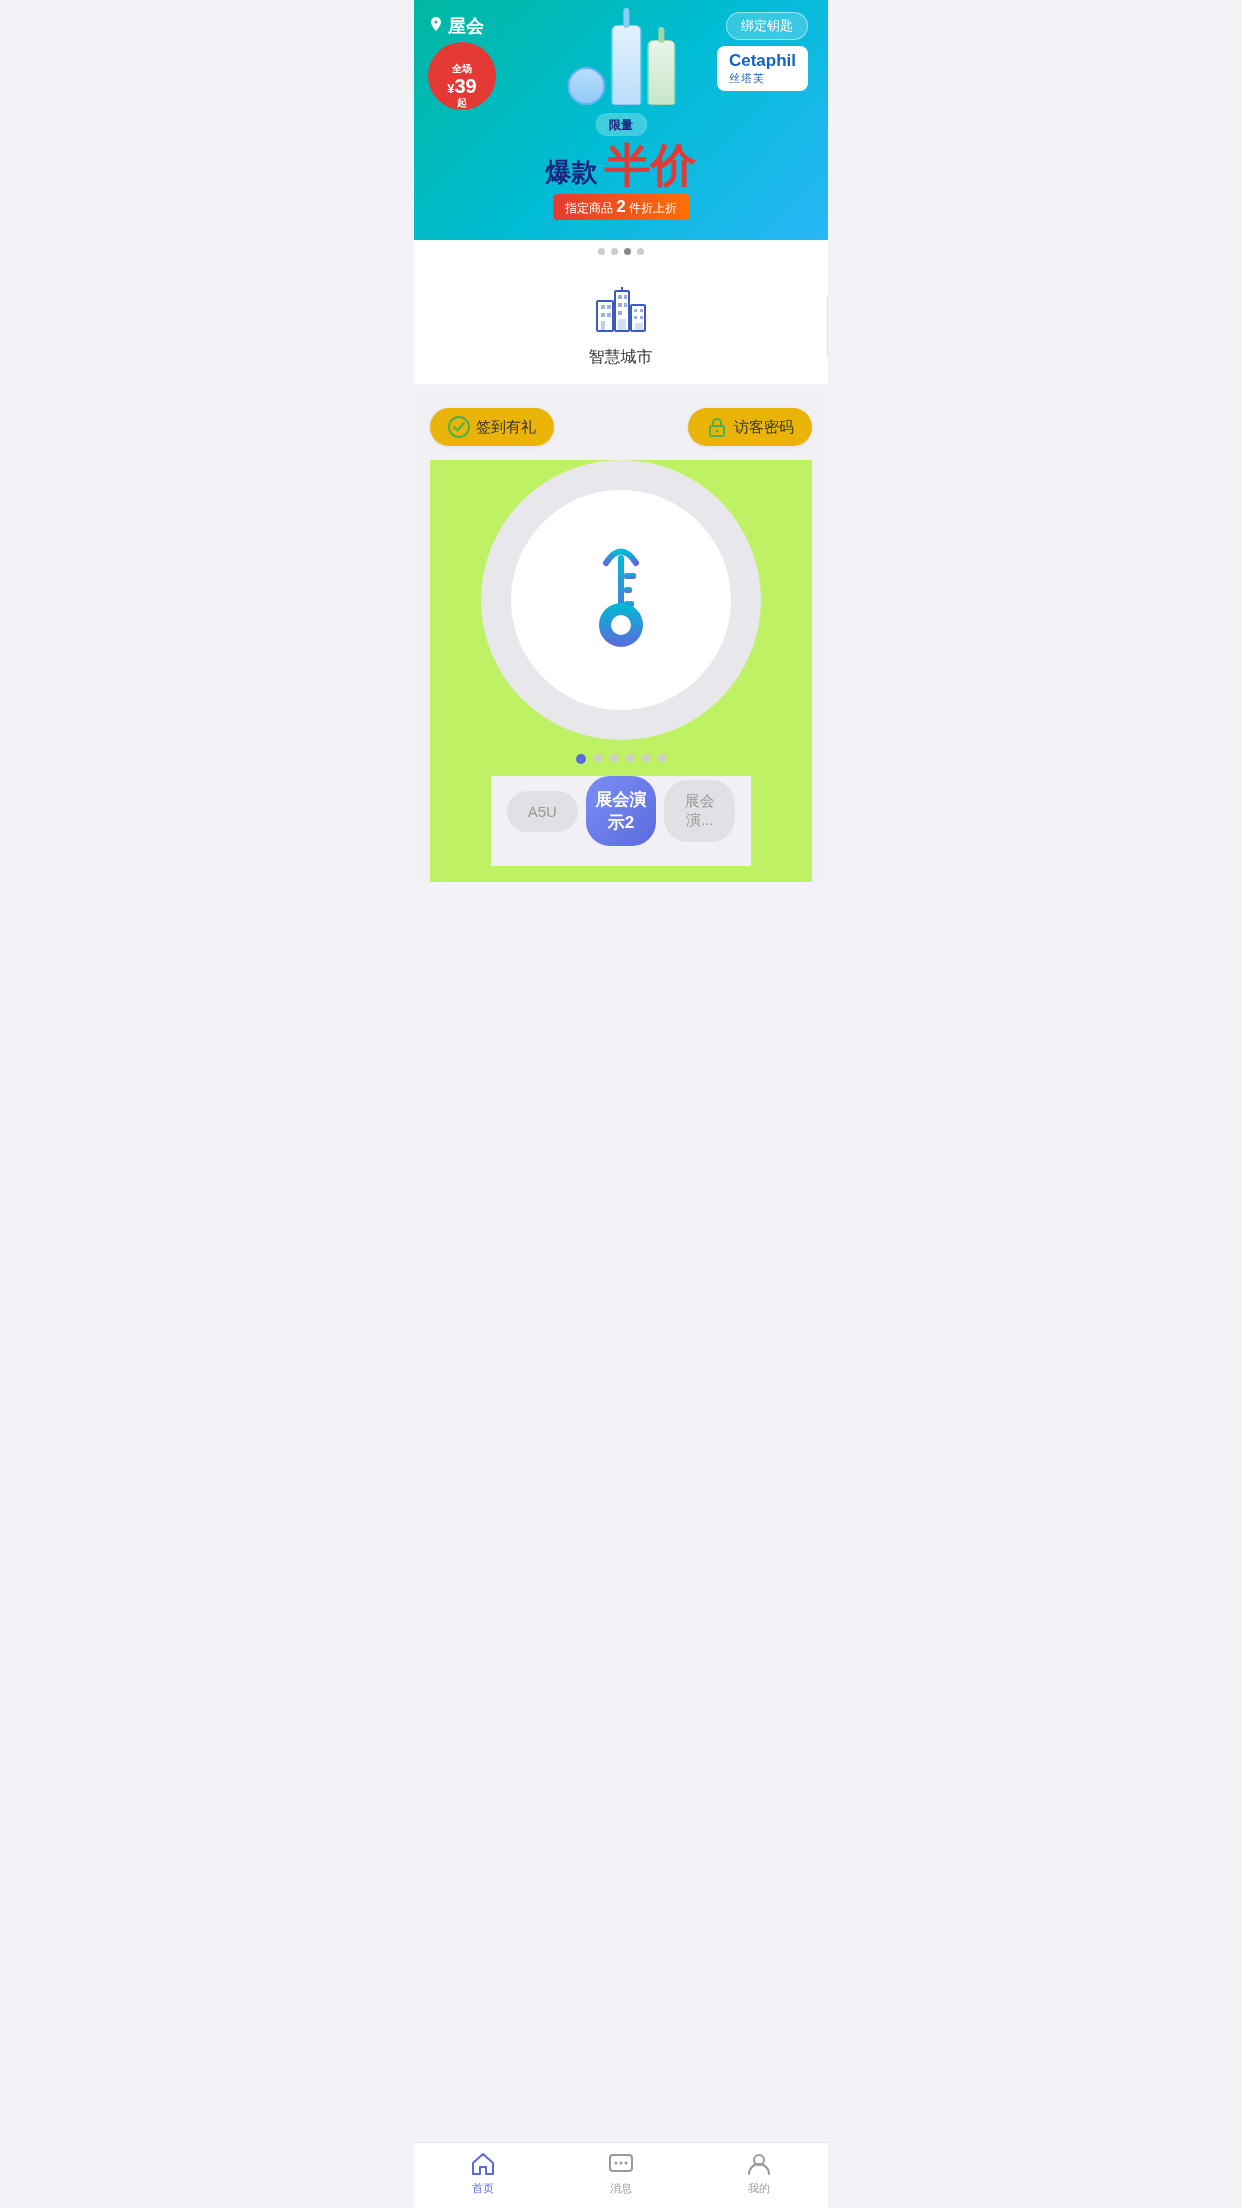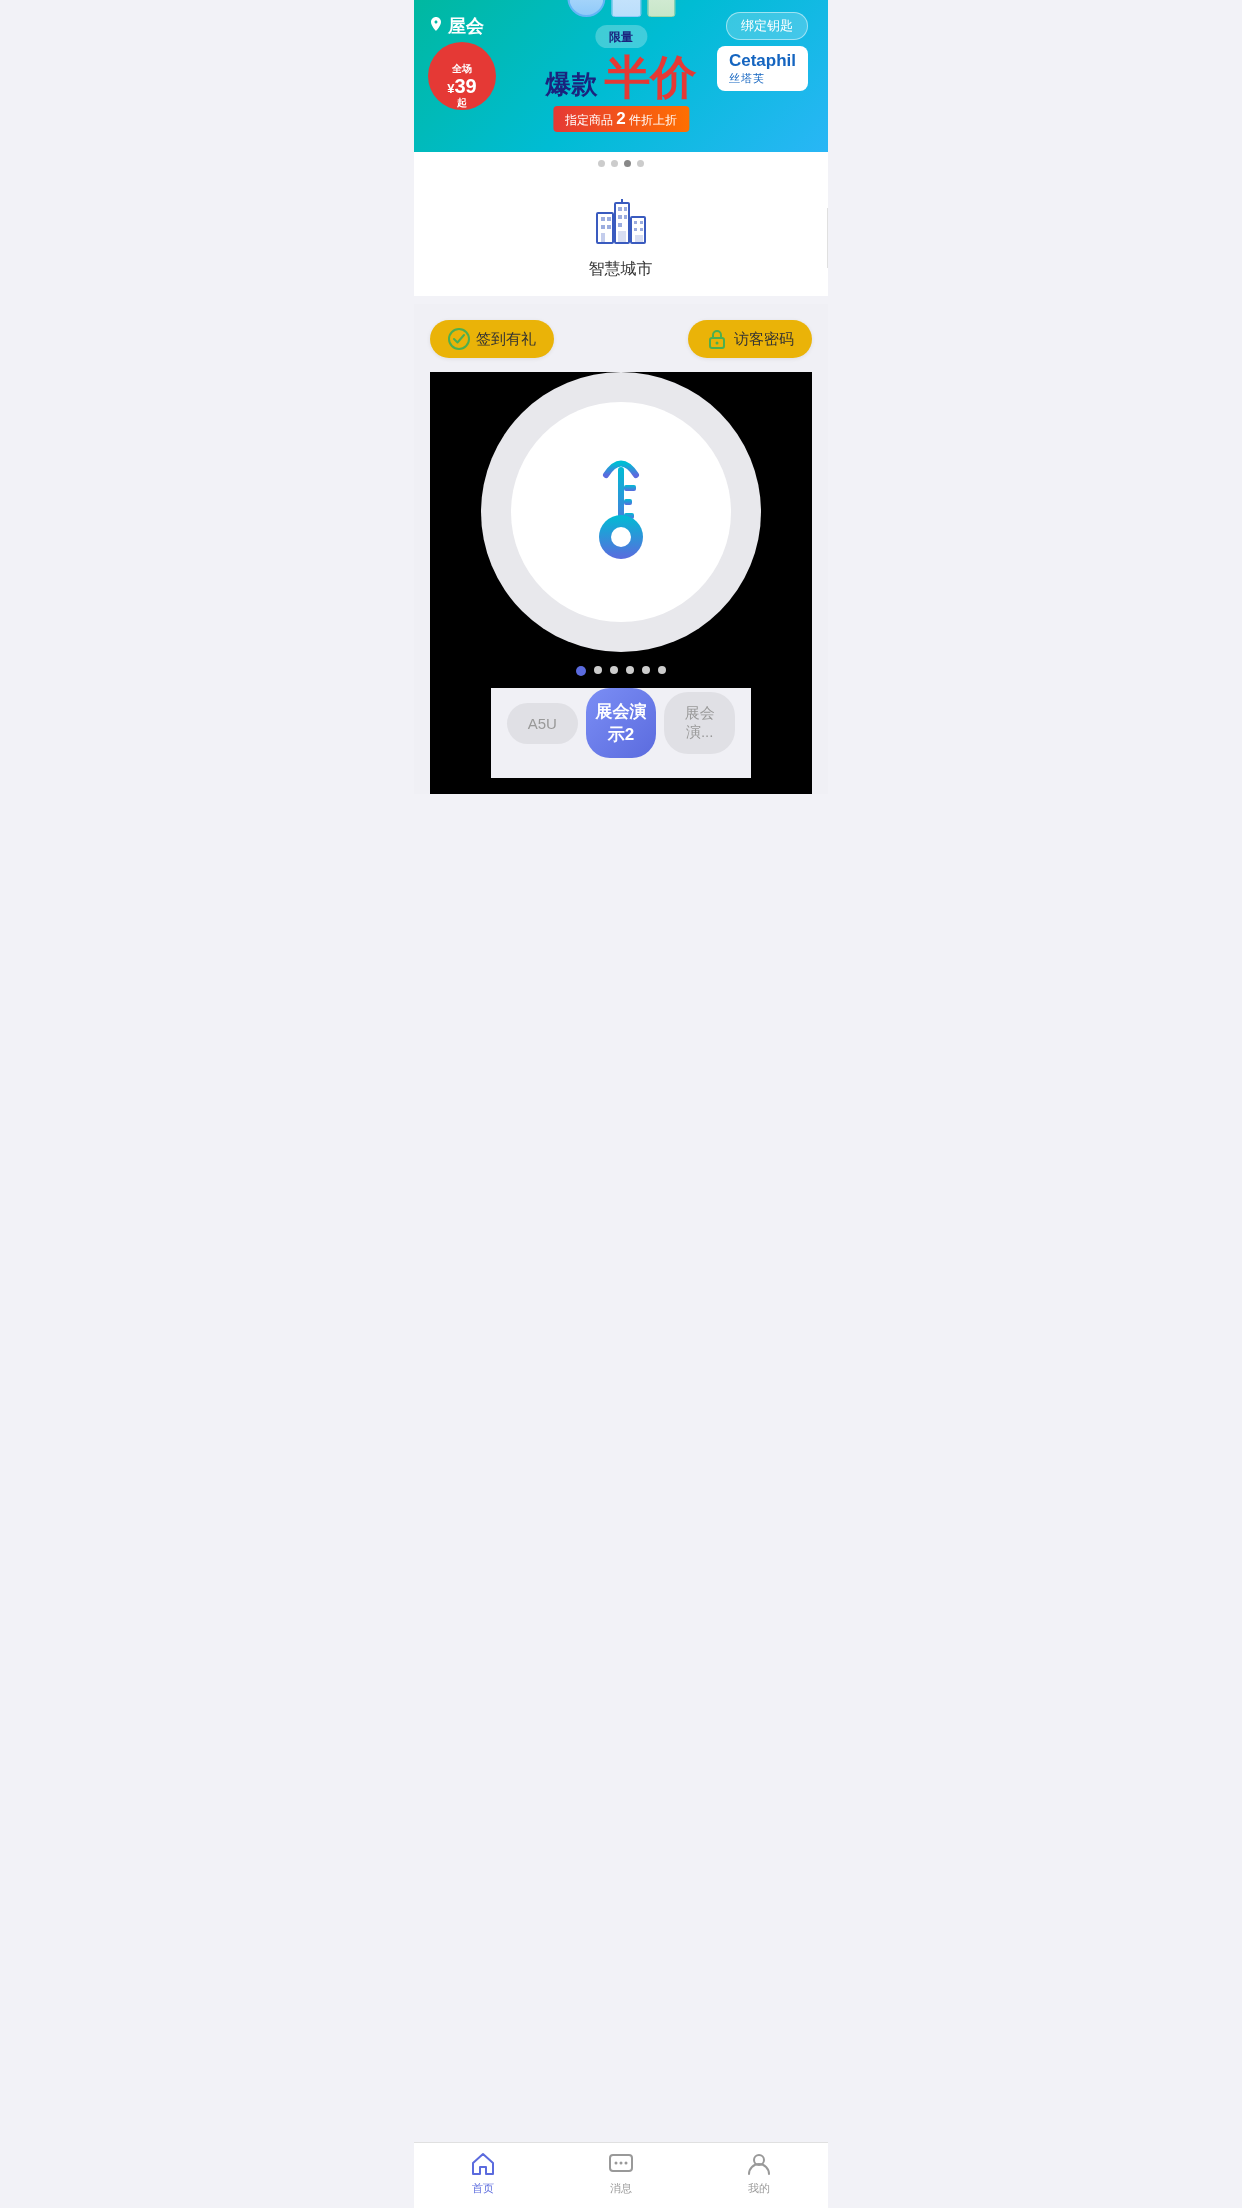--- a/index.html
+++ b/index.html
@@ -10,21 +10,21 @@
       max-width: 414px;
       margin: 0 auto;
       min-height: 100vh;
       position: relative;
       overflow-x: hidden;
     }
 
     
     .banner {
       width: 100%;
-      height: 152px;
+      height: 240px;
       background: linear-gradient(135deg, #00c9b1 0%, #00bcd4 40%, #4fc3f7 100%);
       position: relative;
       overflow: hidden;
     }
     .banner-bg {
       position: absolute;
       inset: 0;
       background: linear-gradient(135deg, #00b8a0 0%, #00bcd4 50%, #29b6f6 100%);
     }
 
@@ -95,21 +95,21 @@
       background: #eab308;
       border-radius: 22px;
       padding: 8px 18px;
       font-size: 15px;
       color: #333;
       box-shadow: 0 1px 4px rgba(0,0,0,0.08);
     }
 
     
     .key-carousel {
-      background: #000000;
+      background: #bef264;
       display: flex;
       flex-direction: column;
       align-items: center;
       padding: 0 0 16px;
     }
     .key-circle-outer {
       width: 280px;
       height: 280px;
       border-radius: 50%;
       background: #e8e8ec;

